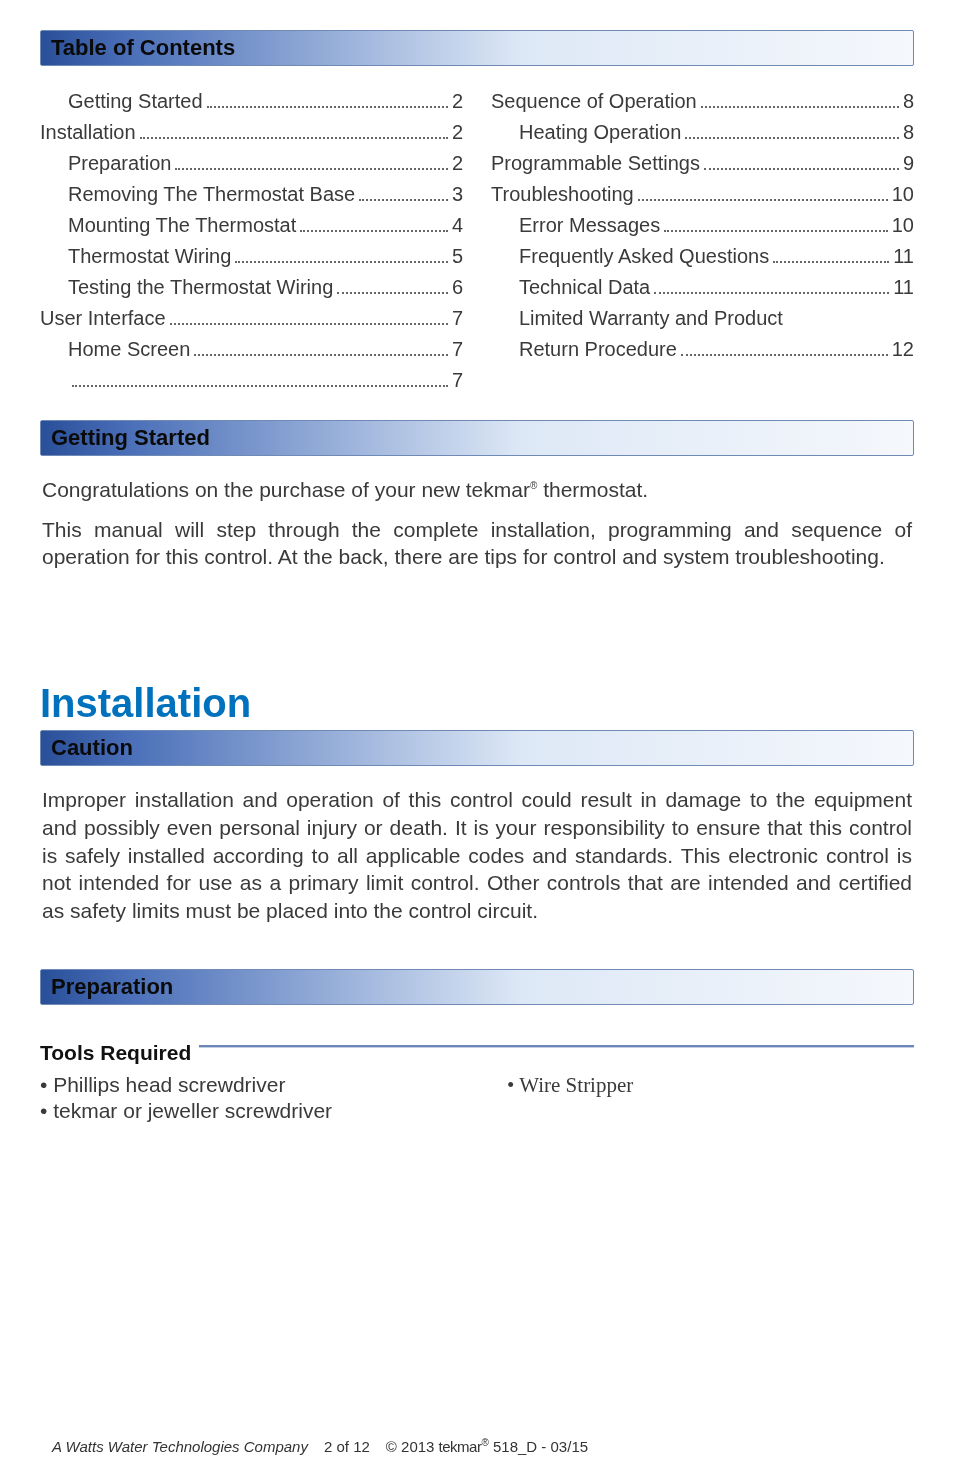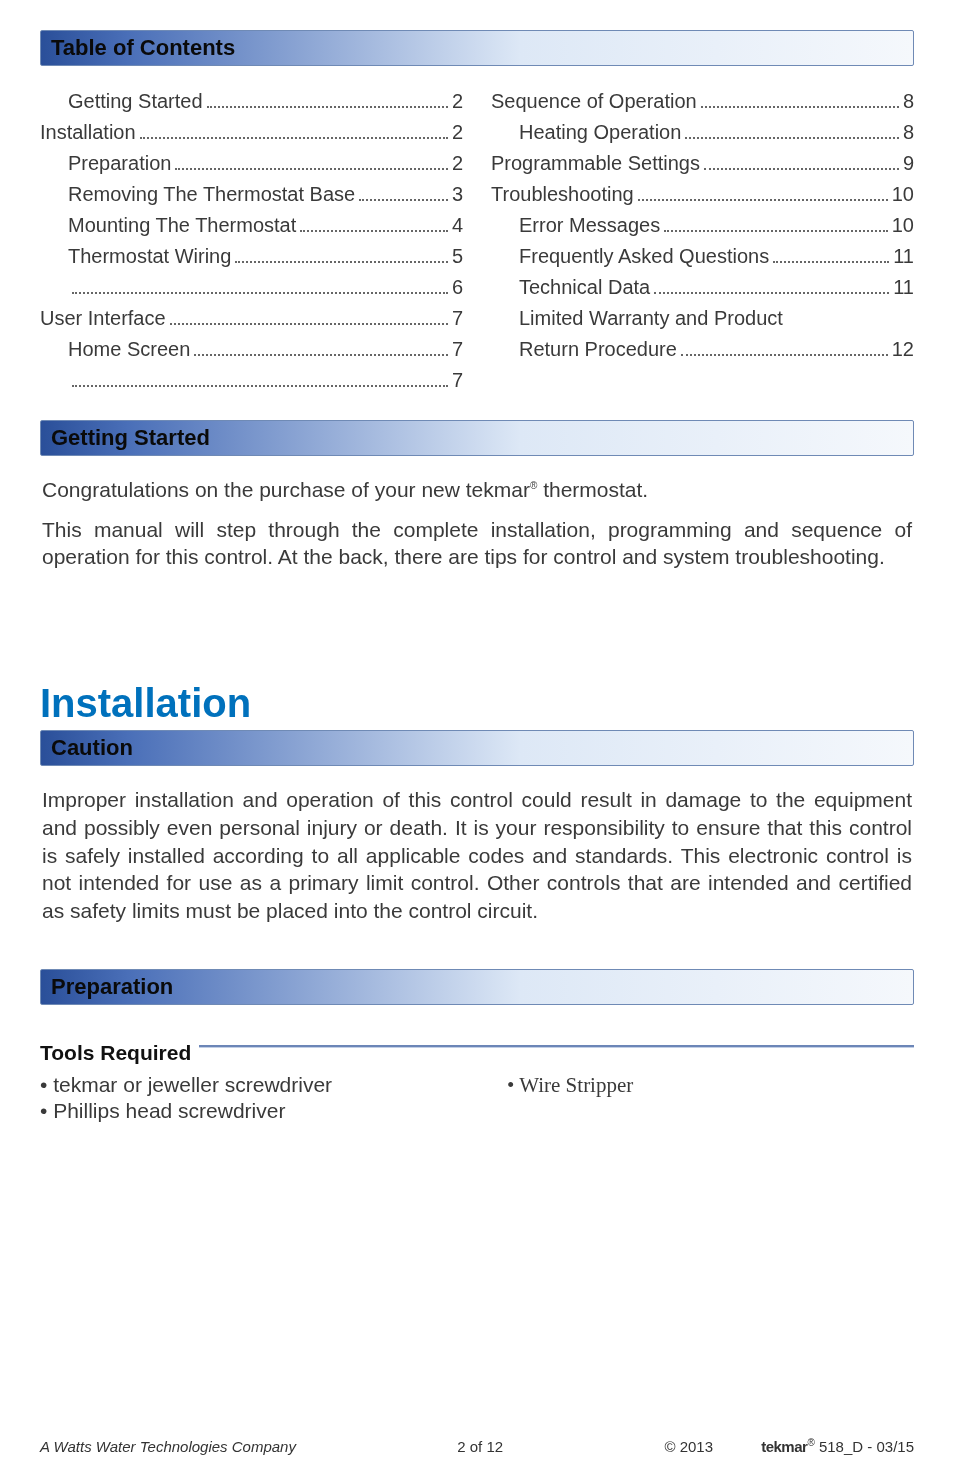--- a/index.html
+++ b/index.html
@@ -99,33 +99,32 @@
   }
   .bullets ul { list-style:none; margin:0; padding:0; }
   .bullets li::before { content:"•  "; }
   .bullets li { margin:2px 0; }
   .bullets .colL { flex:1; }
   .bullets .colR { flex:1;font-family:Liberation Serif, serif; }
   
   .footer {
     position:absolute;
     bottom:20px;
-    left:40px; right:40px;
+    left:52px; right:40px;
     display:flex;
-    justify-content:space-between;
     align-items:baseline;
     font-size:15px;
     color:#333;
+    gap:16px;
   }
   .footer .left { font-style:italic; }
   .footer .right .brand {
-    font-weight:700;
+    font-weight:400;
     font-family: "Arial Black", Arial, sans-serif;
     letter-spacing:-0.5px;
-    margin-left:44px;
   }
   .reg { font-size:10px; vertical-align:super; }
 </style>
 </head>
 <body>
 
 <div class="page">
 
   <div class="section-bar">Table of Contents</div>
 
@@ -155,20 +154,21 @@
           <span class="label">Mounting The Thermostat</span>
           <span class="dots"></span>
           <span class="pg">4</span>
         </div>
         <div class="toc-row indent-1">
           <span class="label">Thermostat Wiring</span>
           <span class="dots"></span>
           <span class="pg">5</span>
         </div>
         <div class="toc-row indent-1">
+          <span class="label">Testing the Thermostat Wiring</span>
           <span class="dots"></span>
           <span class="pg">6</span>
         </div>
         <div class="toc-row indent-0">
           <span class="label">User Interface</span>
           <span class="dots"></span>
           <span class="pg">7</span>
         </div>
         <div class="toc-row indent-1">
           <span class="label">Home Screen</span>
@@ -244,22 +244,22 @@
   <div class="section-bar">Preparation</div>
 
   <div class="tools-head">
     <span class="lbl">Tools Required</span>
     <span class="rule"></span>
   </div>
 
   <div class="bullets">
     <div class="colL">
         <ul id="tools-left">
+          <li>Phillips head screwdriver</li>
           <li>tekmar or jeweller screwdriver</li>
-          <li>Phillips head screwdriver</li>
         </ul>
       </div>
     <div class="colR">
         <ul id="tools-right">
           <li>Wire Stripper</li>
         </ul>
       </div>
   </div>
 
   <div class="footer">

